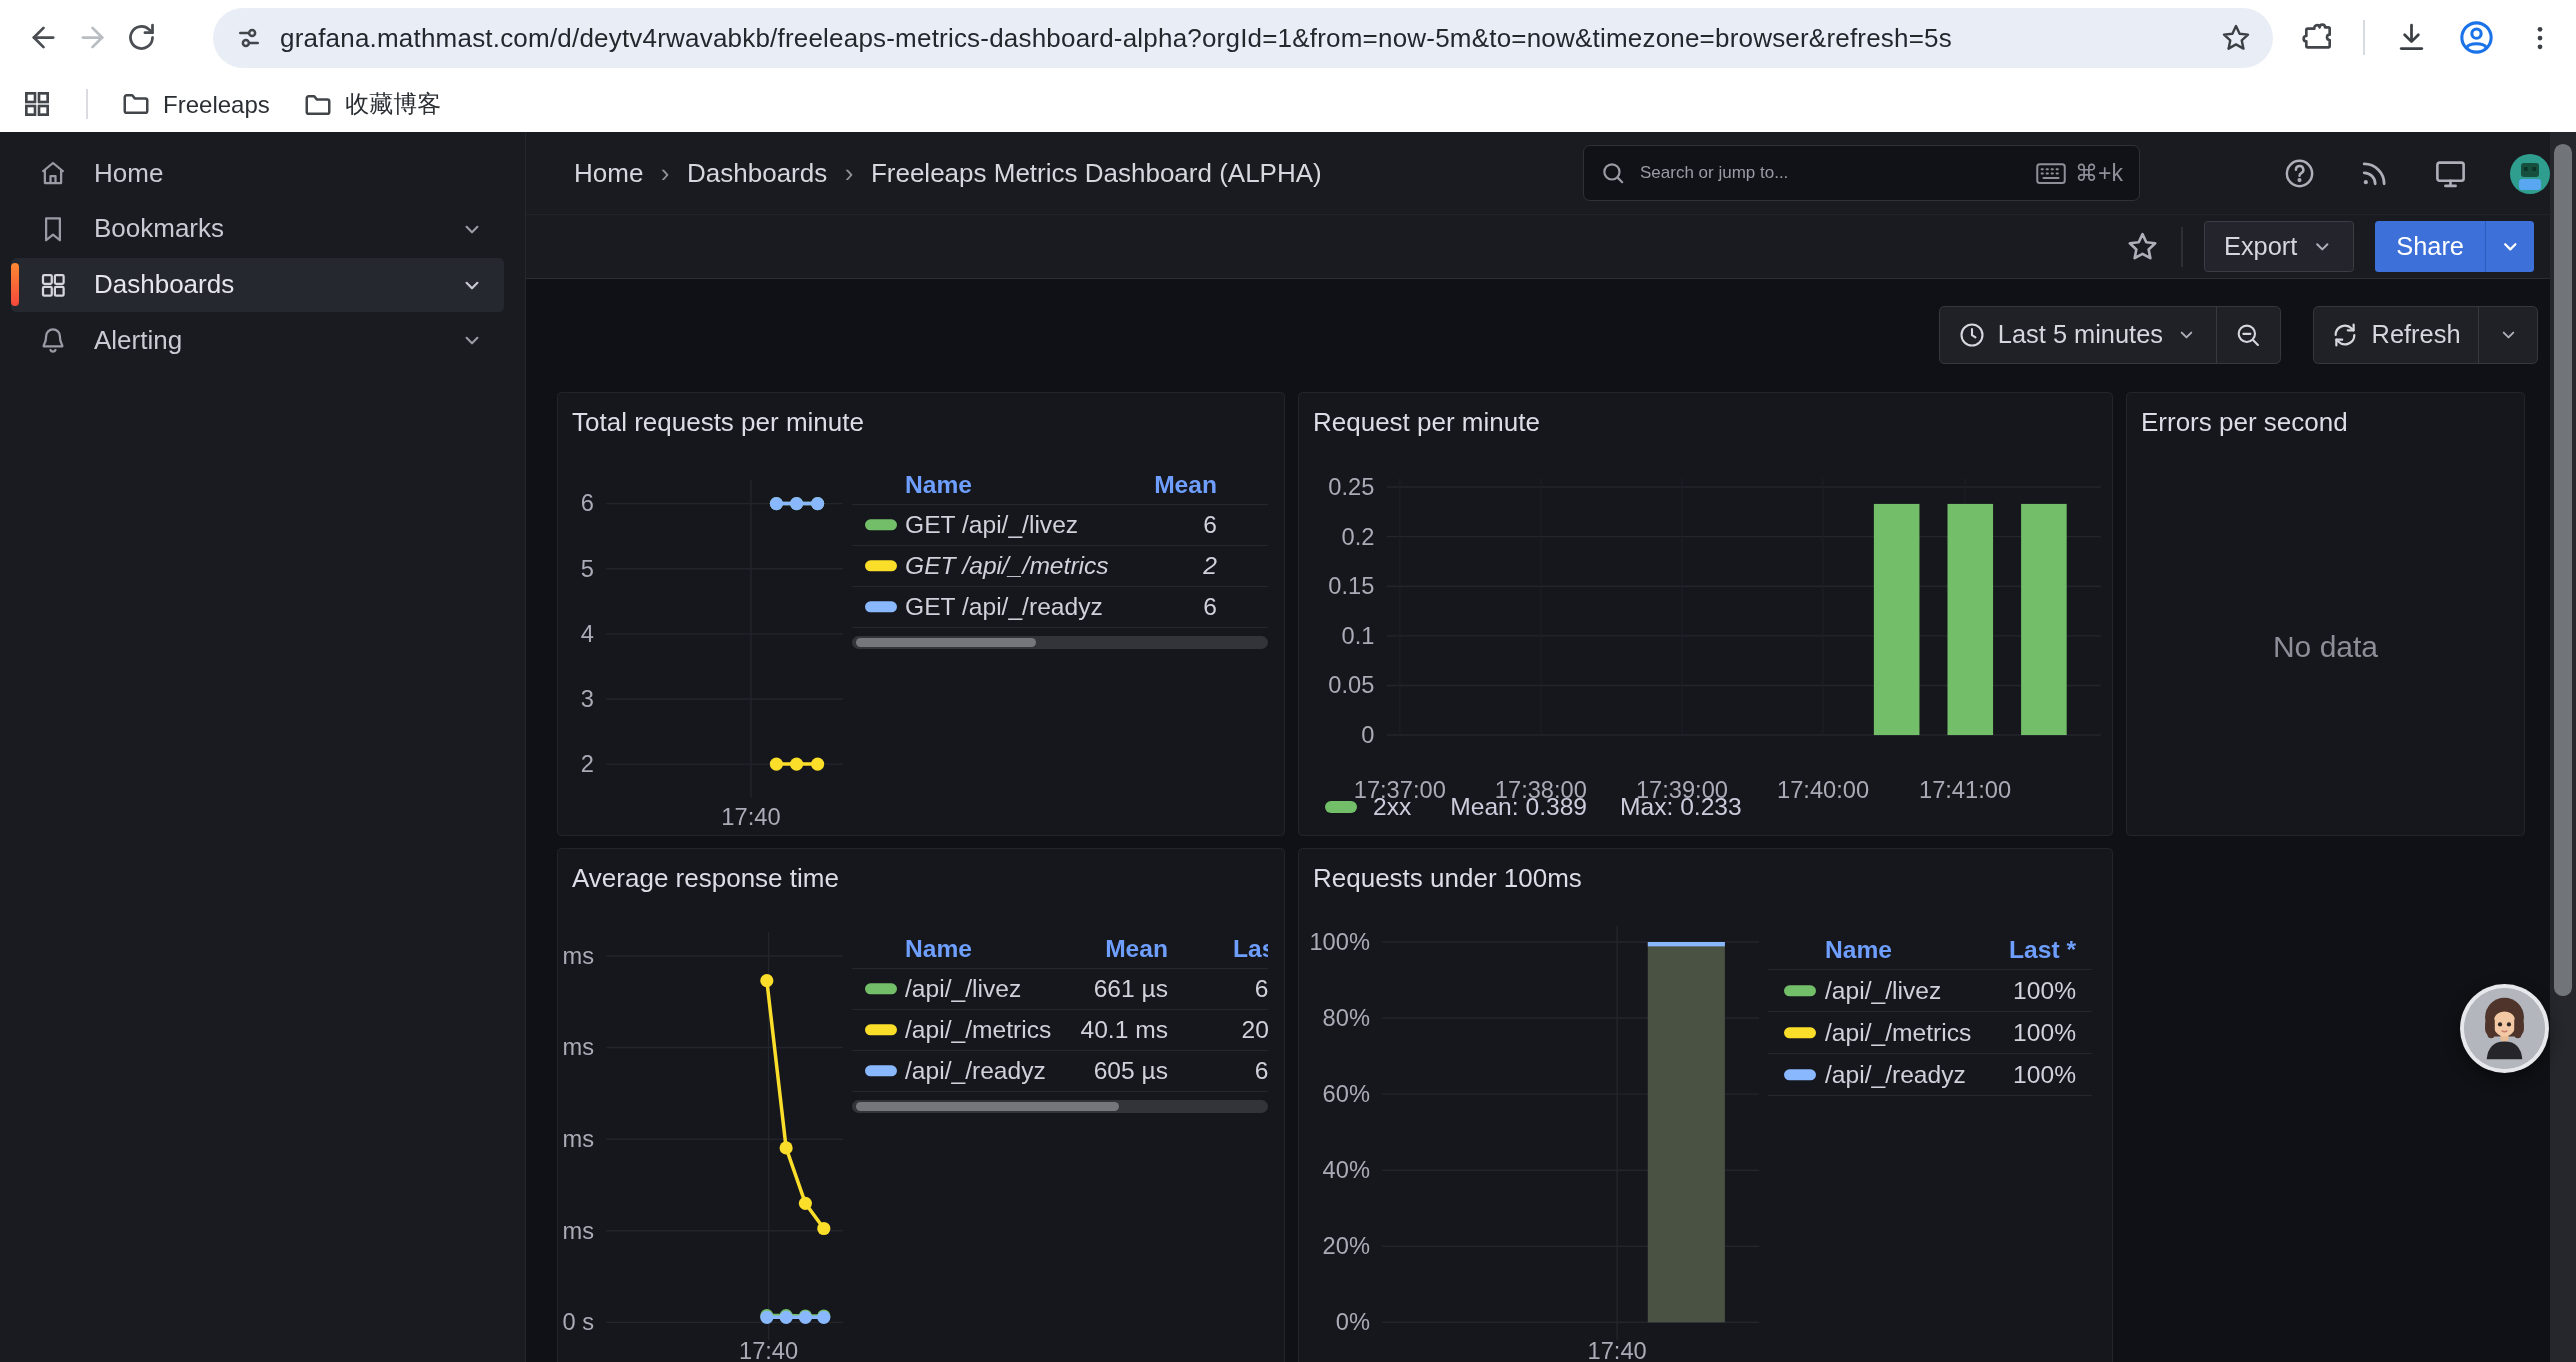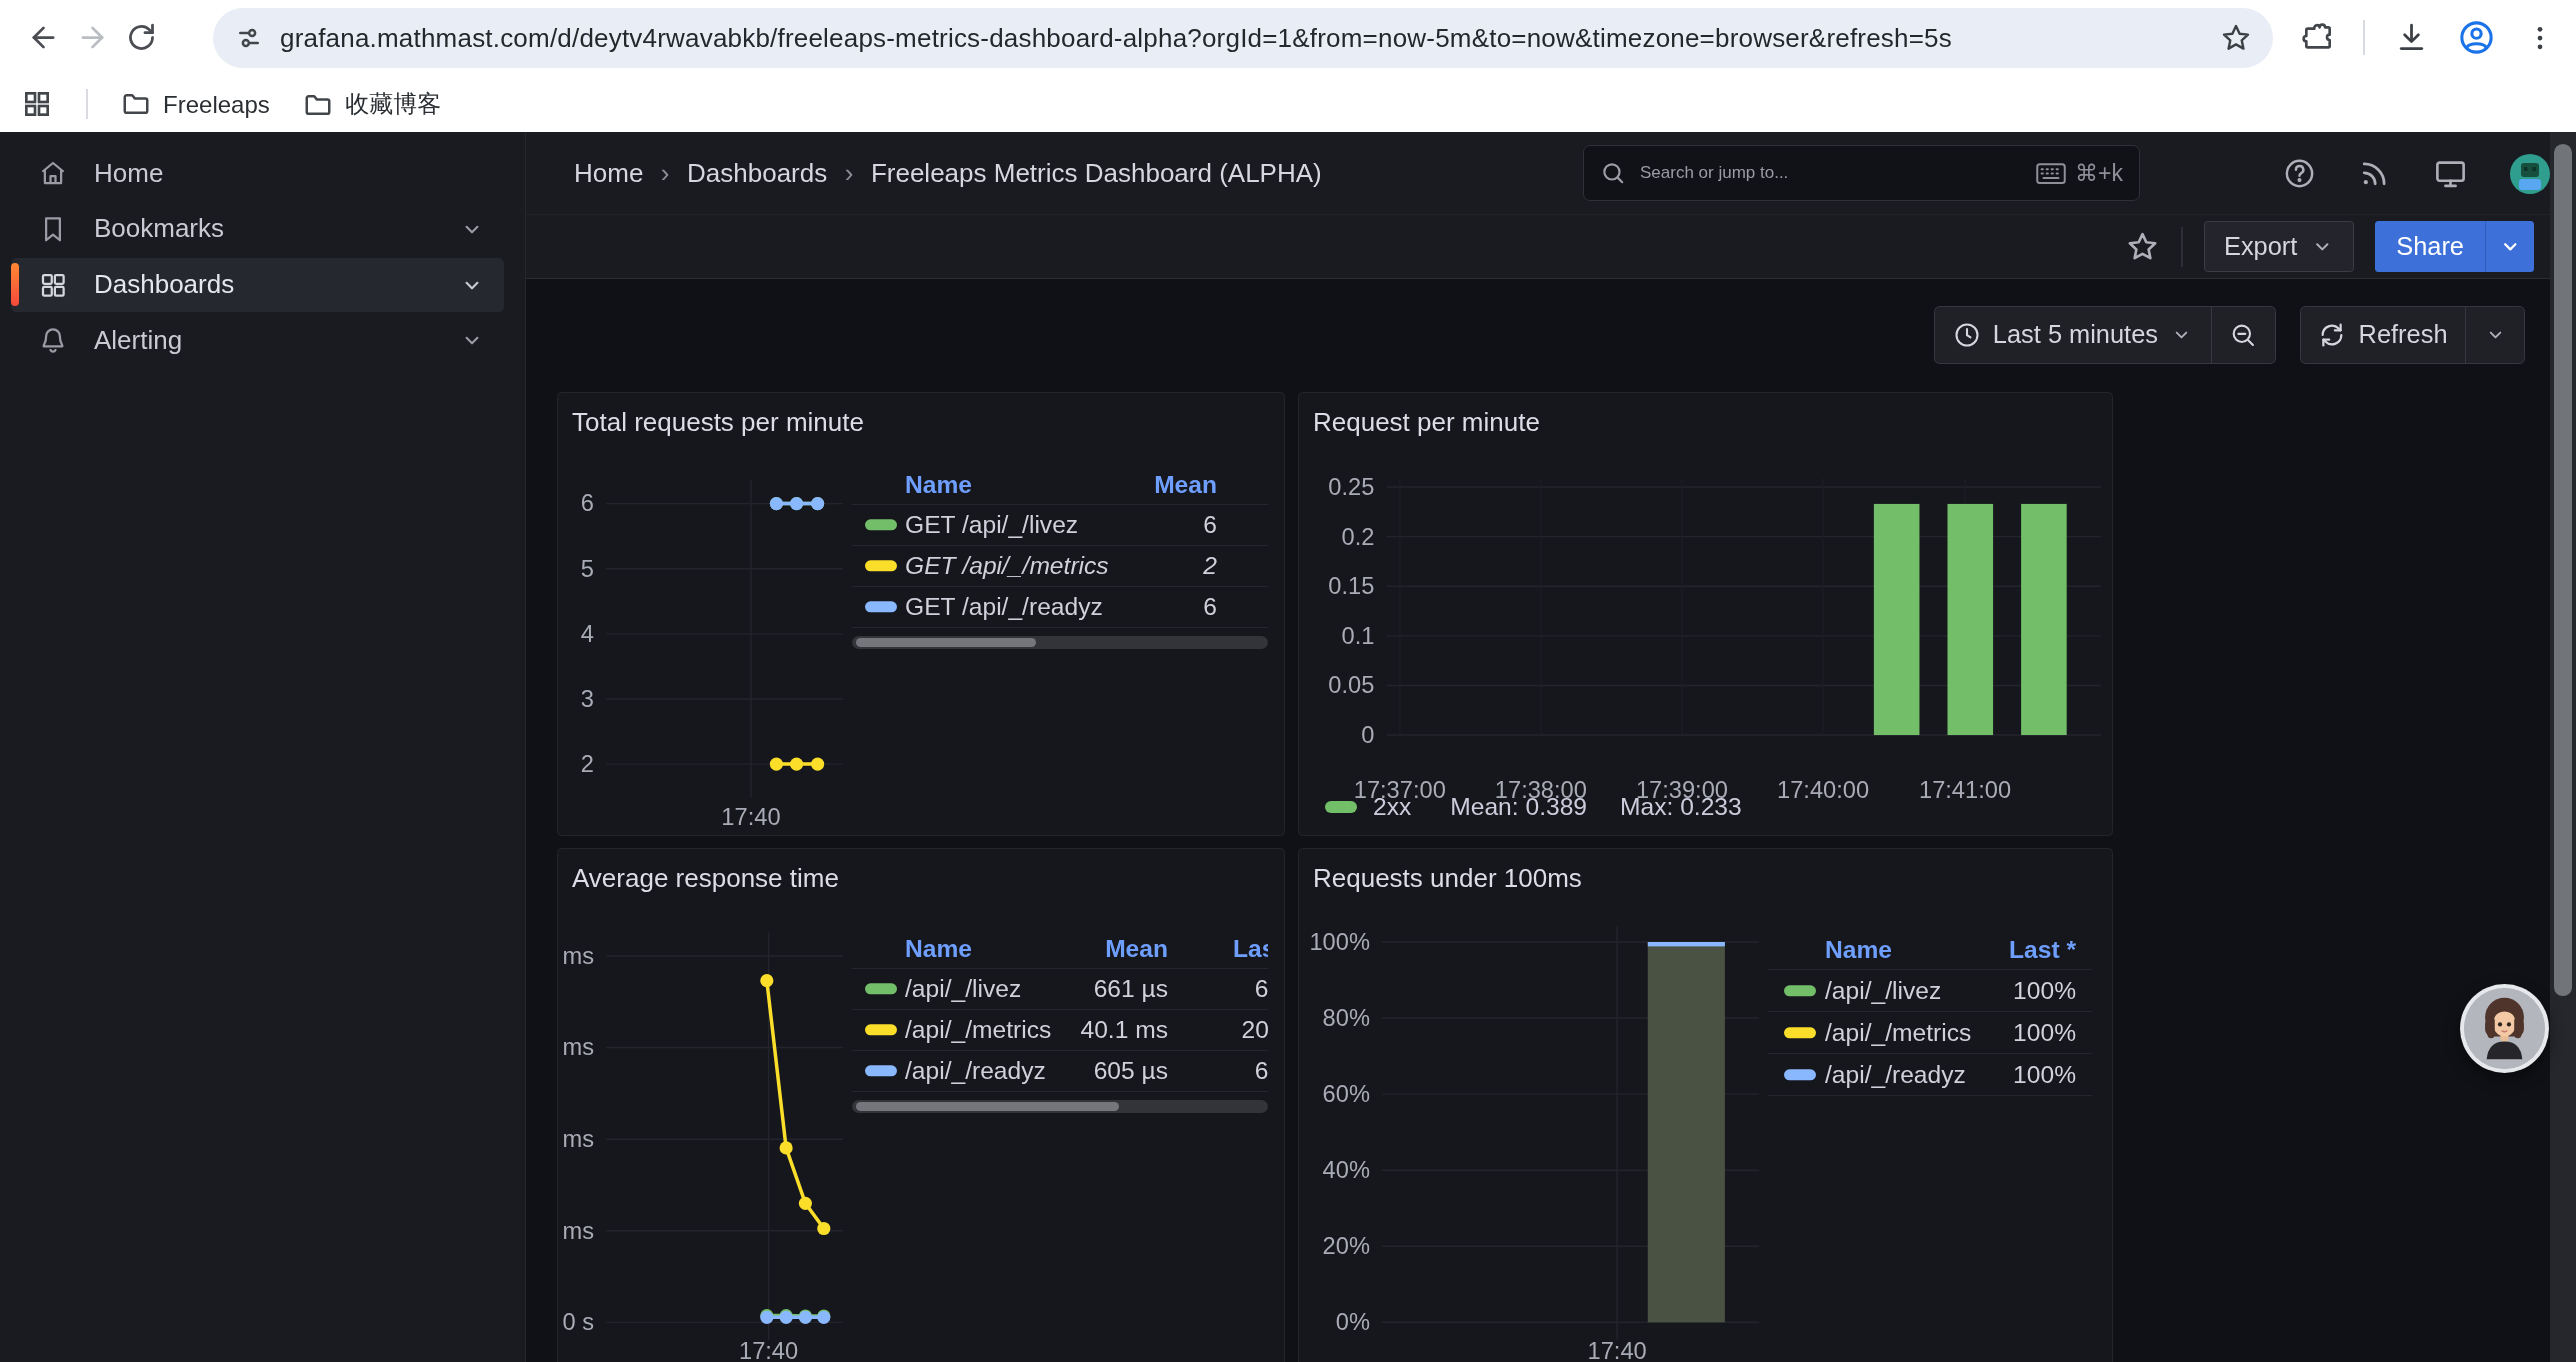--- a/index.html
+++ b/index.html
@@ -59,21 +59,21 @@
   .subbar { position:absolute; left:0; top:83px; right:0; height:64px; background:#1a1b20;
     border-bottom:1.8px solid #2c2d33; display:flex; align-items:center; justify-content:flex-end; gap:21px; padding-right:42px; }
   .gbtn { height:51px; display:flex; align-items:center; gap:12.3px; padding:0 19px; background:#24252c;
     border:1.8px solid #3b3c44; border-radius:3.5px; color:#d5d6de; font-size:25.4px; font-weight:500; cursor:pointer; white-space:nowrap; }
   .share-grp { display:flex; height:51px; border-radius:3.5px; overflow:hidden; cursor:pointer; }
   .share-main { background:#3d71d9; color:#ffffff; font-size:25.4px; font-weight:500; display:flex; align-items:center; padding:0 21px; }
   .share-chev { background:#3d71d9; border-left:1.8px solid #2e5cbc; width:49px; display:flex; align-items:center; justify-content:center; }
   .vdiv-dark { width:1.8px; height:40px; background:#2e2f36; }
 
   .timebar { position:absolute; left:0; top:172px; right:0; height:61px; display:flex; align-items:center;
-    justify-content:flex-end; gap:24px; padding-right:51px; }
+    justify-content:flex-end; gap:32px; padding-right:38px; }
   .btn-grp { display:flex; height:58px; background:#1f2127; border:1.8px solid #36373f; border-radius:5.3px; overflow:hidden; }
   .grp-seg { display:flex; align-items:center; gap:12.3px; padding:0 17.5px; color:#d5d6de; font-size:25.4px; font-weight:500; cursor:pointer; }
   .grp-seg + .grp-seg { border-left:1.8px solid #36373f; }
 
   
   .panel { position:absolute; background:#16171d; border:1.8px solid #24252b; border-radius:4.4px; overflow:hidden; }
   .p-title { position:absolute; left:14px; top:14px; font-size:26px; font-weight:500; color:#dcdde6; cursor:pointer; }
   .nodata { position:absolute; left:0; right:0; top:237px; text-align:center; font-size:30px; color:#8d8e98; }
 
   
@@ -430,20 +430,24 @@
           </svg>
         </div>
       <div class="p2-legend">
         <span class="p2-pill" id="p2pill" style="background: rgb(115, 191, 105);"></span>
         <span class="lg-name">2xx</span>
         <span class="lg-stat">Mean: 0.389</span>
         <span class="lg-stat">Max: 0.233</span>
       </div>
     </div>
 
+    <div class="panel" id="panel-2" style="left:1600px; top:260px; width:399px; height:444px;">
+      <span class="p-title">Errors per second</span>
+      <span class="nodata">No data</span>
+    </div>
 
     <div class="panel" id="panel-3" style="left:31px; top:716px; width:728px; height:526px;">
       <span class="p-title">Average response time</span>
       <div id="chart-3">
           <svg width="728" height="526" viewBox="0 0 830 600">
             <line x1="55" y1="122" x2="325" y2="122" stroke="#23252c" stroke-width="1.6"></line>
             <text x="41" y="131" text-anchor="end" fill="#a9abb6" font-size="27" font-family="inherit">80 ms</text>
             <line x1="55" y1="226.5" x2="325" y2="226.5" stroke="#23252c" stroke-width="1.6"></line>
             <text x="41" y="235.5" text-anchor="end" fill="#a9abb6" font-size="27" font-family="inherit">60 ms</text>
             <line x1="55" y1="331" x2="325" y2="331" stroke="#23252c" stroke-width="1.6"></line>

